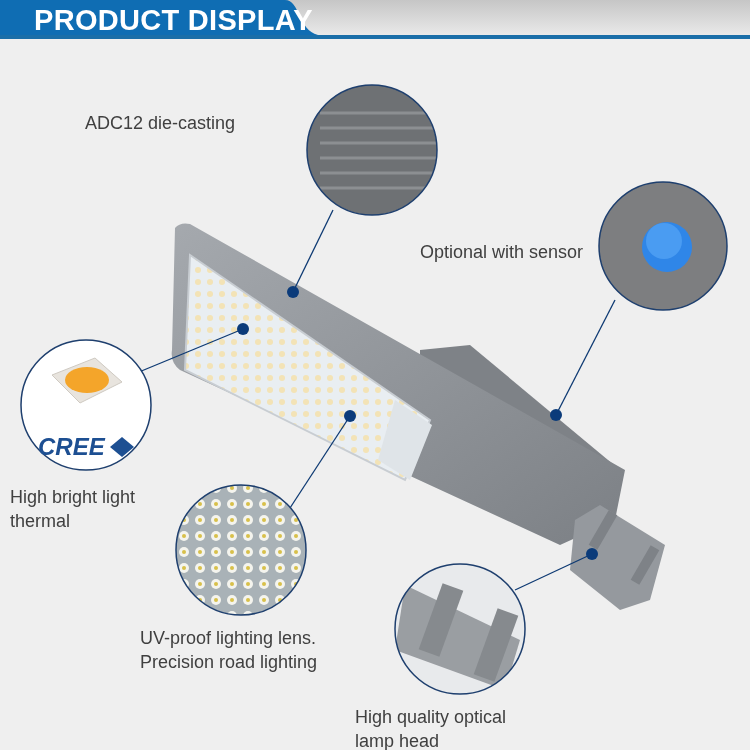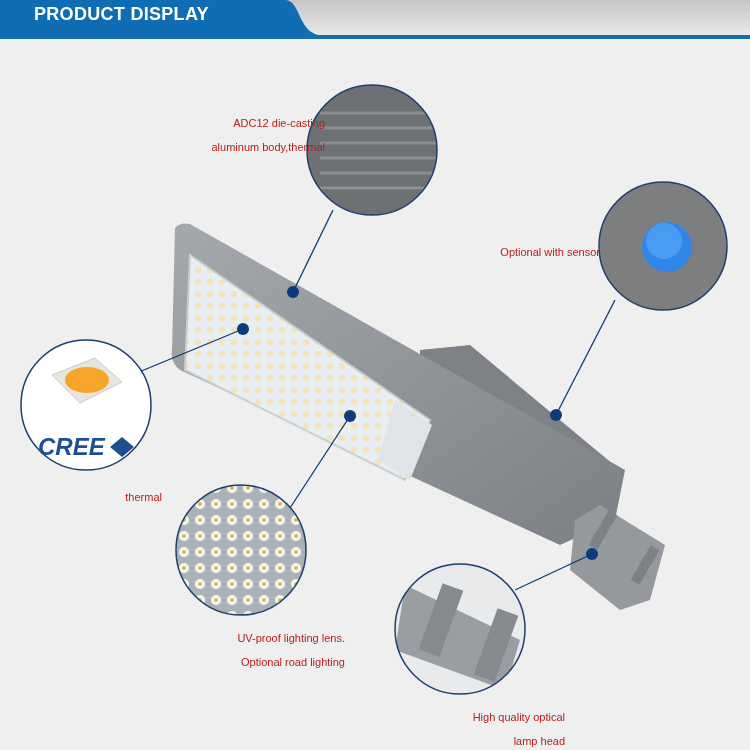--- a/index.html
+++ b/index.html
@@ -1,21 +1,21 @@
 <!DOCTYPE html>
 <html><head>
 <meta charset="utf-8">
 <style>
   html,body{margin:0;padding:0;}
   body{width:750px;height:750px;background:#efefef;position:relative;overflow:hidden;font-family:"Liberation Sans",sans-serif;color:#333;}
   .header{position:absolute;left:0;top:0;width:750px;height:39px;background:linear-gradient(#c6c6c6,#ededed);}
   .header-bar{position:absolute;left:0;top:35px;width:750px;height:4px;background:#1a6ea8;}
   .header-svg{position:absolute;left:0;top:0;}
-  .title{position:absolute;left:34px;top:4px;font-size:18px;font-weight:bold;color:#fff;letter-spacing:0.3px;text-align:right;}
-  .label{position:absolute;font-size:11px;line-height:24px;color:#b91c1c;text-align:right;}
+  .title{position:absolute;left:34px;top:4px;font-size:29px;font-weight:bold;color:#fff;letter-spacing:0.3px;text-align:right;}
+  .label{position:absolute;font-size:18px;line-height:24px;color:#404040;text-align:left;}
   .stage{position:absolute;left:0;top:0;}
 </style>
 </head>
 <body>
 
 <div class="header"></div>
 <svg class="header-svg" width="750" height="40">
   <path d="M0 0 H285 C300 0 298 30 318 35 H0 Z" fill="#0f6db3"></path>
 </svg>
 <div class="header-bar"></div>
@@ -120,28 +120,28 @@
       <path d="M405 585 L520 640 L505 690 L395 650 Z" fill="#9a9ea2"></path>
       <rect x="430" y="585" width="22" height="70" fill="#868a8e" transform="rotate(20 441 620)"></rect>
       <rect x="485" y="610" width="22" height="70" fill="#868a8e" transform="rotate(20 496 645)"></rect>
     </g>
     <circle cx="460" cy="629" r="65" fill="none" stroke="#1e3f6e" stroke-width="1.5"></circle>
   </g>
 </svg>
 
 <div class="label" style="left:85px;top:111px;width:240px;">
   <div>ADC12 die-casting</div>
-  <div>aluminum body,thermal</div>
 </div>
 <div class="label" style="left:420px;top:240px;width:180px;">
   <div>Optional with sensor</div>
 </div>
 <div class="label" style="left:10px;top:485px;width:152px;">
+  <div>High bright light</div>
   <div>thermal</div>
 </div>
 <div class="label" style="left:140px;top:626px;width:205px;">
   <div>UV-proof lighting lens.</div>
-  <div>Optional road lighting</div>
+  <div>Precision road lighting</div>
 </div>
 <div class="label" style="left:355px;top:705px;width:210px;">
   <div>High quality optical</div>
   <div>lamp head</div>
 </div>
 
 </body></html>

